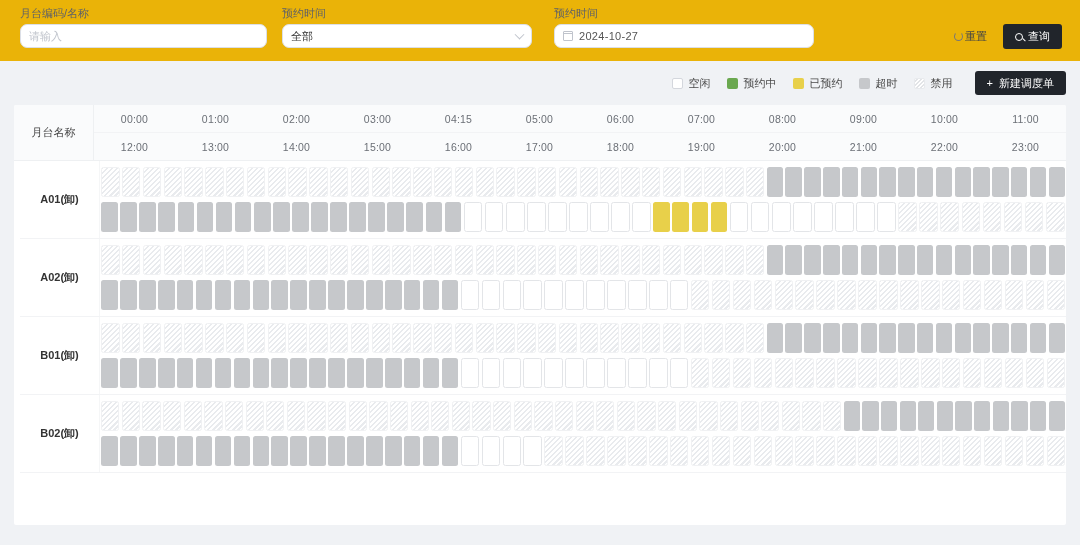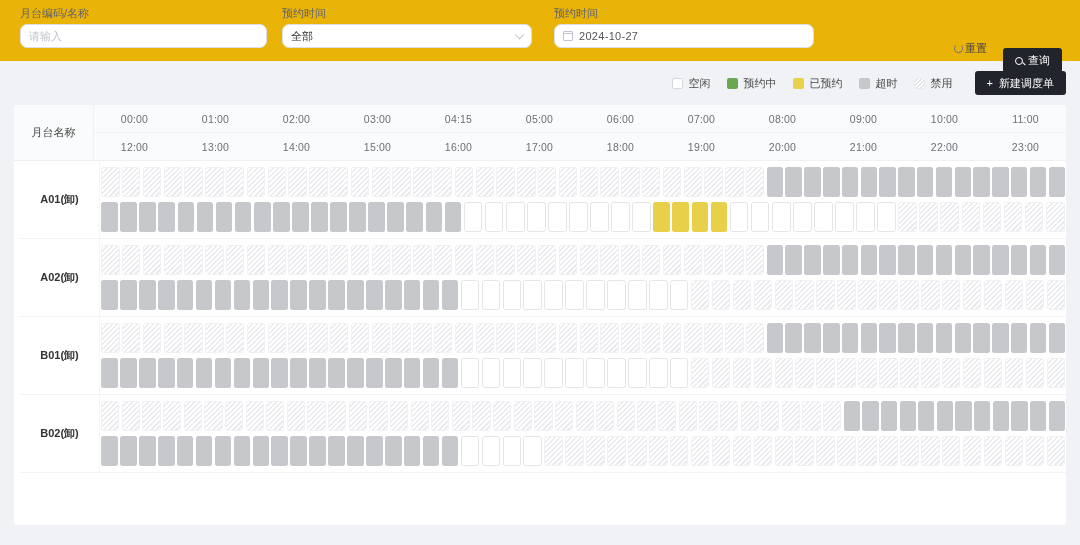--- a/index.html
+++ b/index.html
@@ -89,21 +89,20 @@
   .btn-primary {
     display: flex; align-items: center; gap: 5px;
     background: #21252b;
     color: #fff;
     border: none; border-radius: 3px;
     height: 25px;
     padding: 8px 12px;
     font-size: 11px;
     cursor: pointer;
     font-family: inherit;
-    margin-top: 24px;
   }
   .search-icon {
     width: 8px; height: 8px;
     border: 1.2px solid #fff;
     border-radius: 50%;
     position: relative;
     display: inline-block;
   }
   .search-icon::after {
     content: ""; position: absolute;

